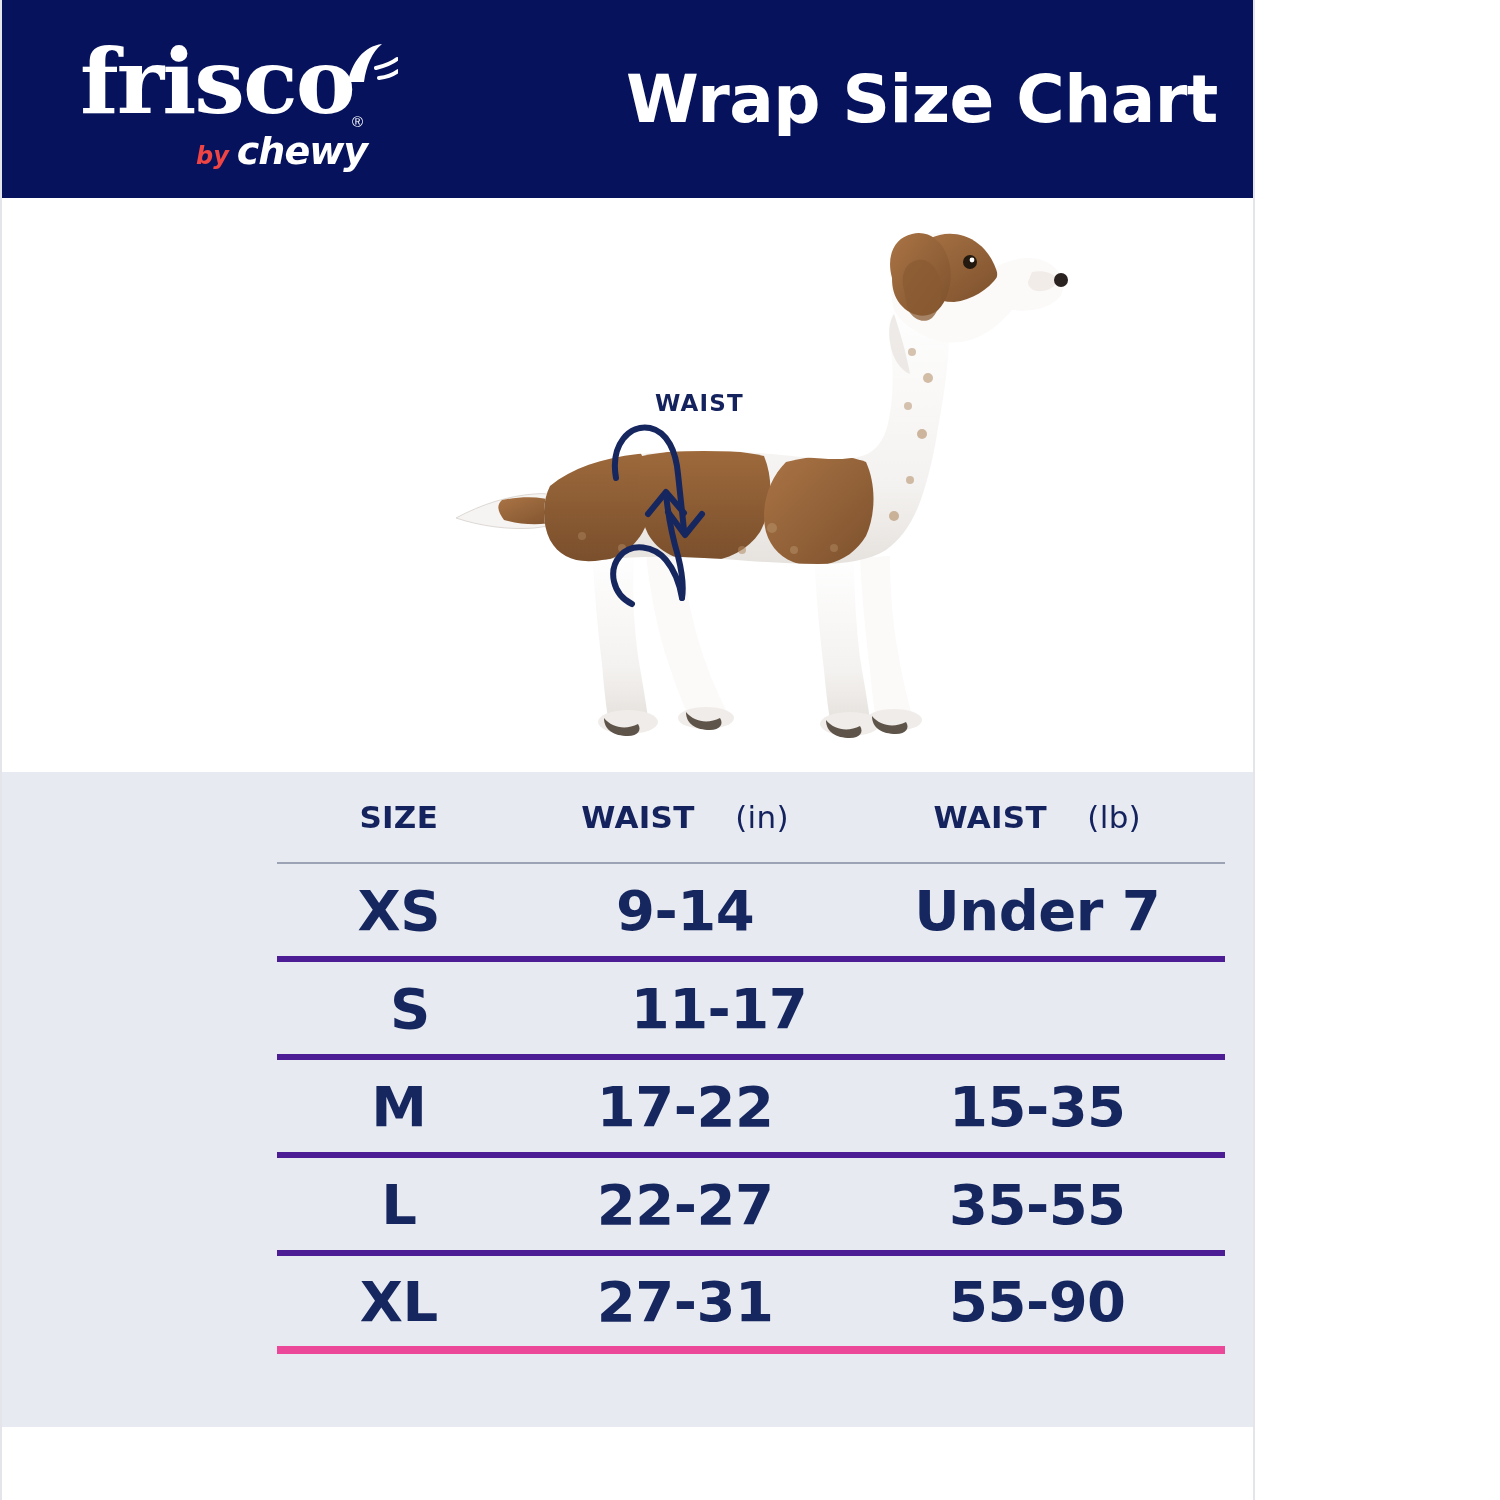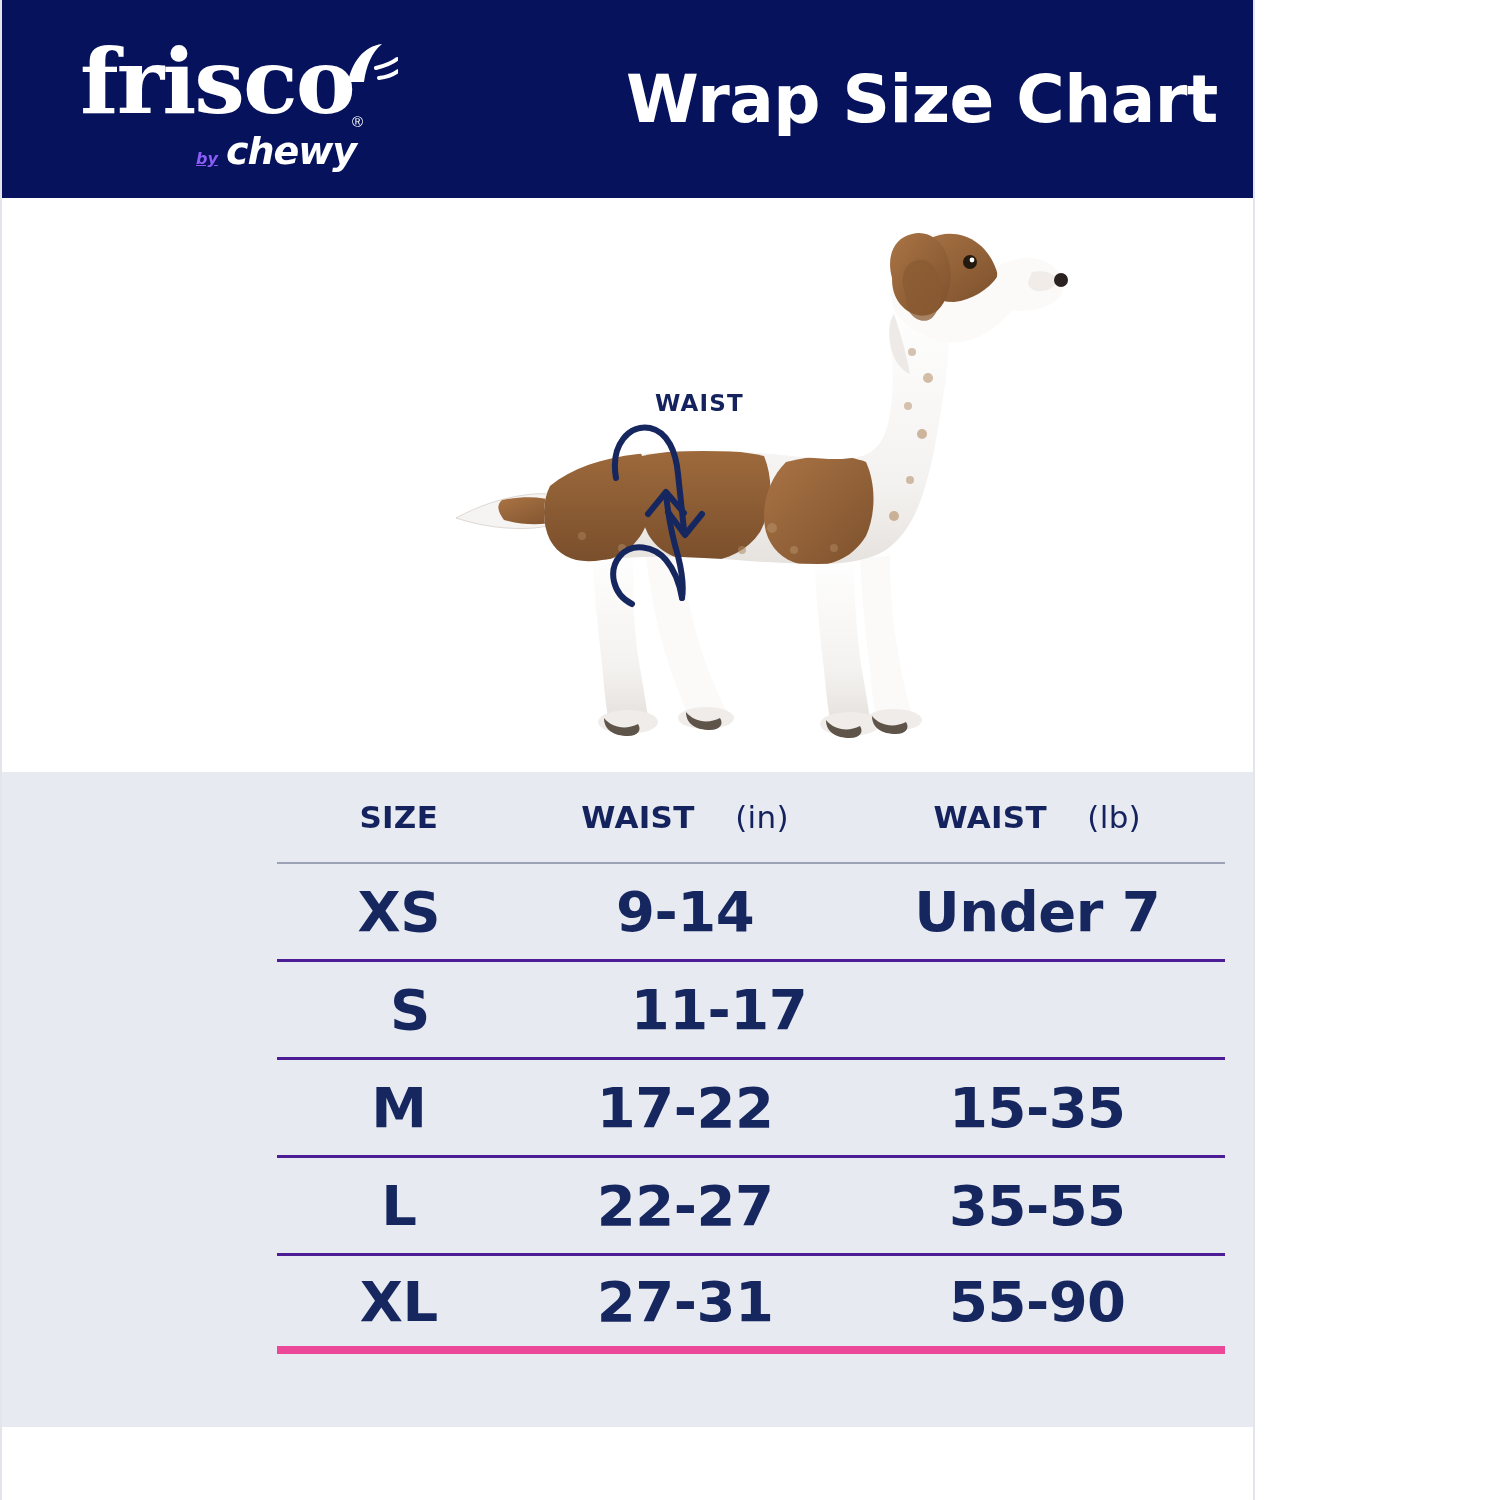--- a/index.html
+++ b/index.html
@@ -71,26 +71,25 @@
   .brand-sub {
     position: absolute;
     left: 116px;
     top: 96px;
     display: flex;
     align-items: baseline;
     gap: 8px;
   }
   .brand-by {
     font-family: "DejaVu Sans", sans-serif;
-    font-size: 16px;
-    font-weight: 700;
-    color: #8b5cf6;
+    font-size: 24px;
+    font-weight: 700;
+    color: #ef4444;
     font-style: italic;
     line-height: 1;
-    text-decoration: underline;
   }
   .brand-chewy {
     font-family: "DejaVu Sans", sans-serif;
     font-size: 38px;
     font-weight: 700;
     color: #ffffff;
     font-style: italic;
     letter-spacing: -1px;
     line-height: 1;
     text-align: right;
@@ -176,21 +175,21 @@
     width: 100%;
     box-sizing: border-box;
     gap: 40px;
   }
   .t-head {
     height: 92px;
     border-bottom: 2px solid #9ba3b4;
   }
   .t-body-row {
     height: 98px;
-    border-bottom: 3px solid #4c1d95;
+    border-bottom: 6px solid #4c1d95;
   }
   .t-last {
     border-bottom: 8px solid #ec4899;
   }
   .c-size {
     width: 266px;
     text-align: center;
   }
   .c-waist {
     width: 272px;

